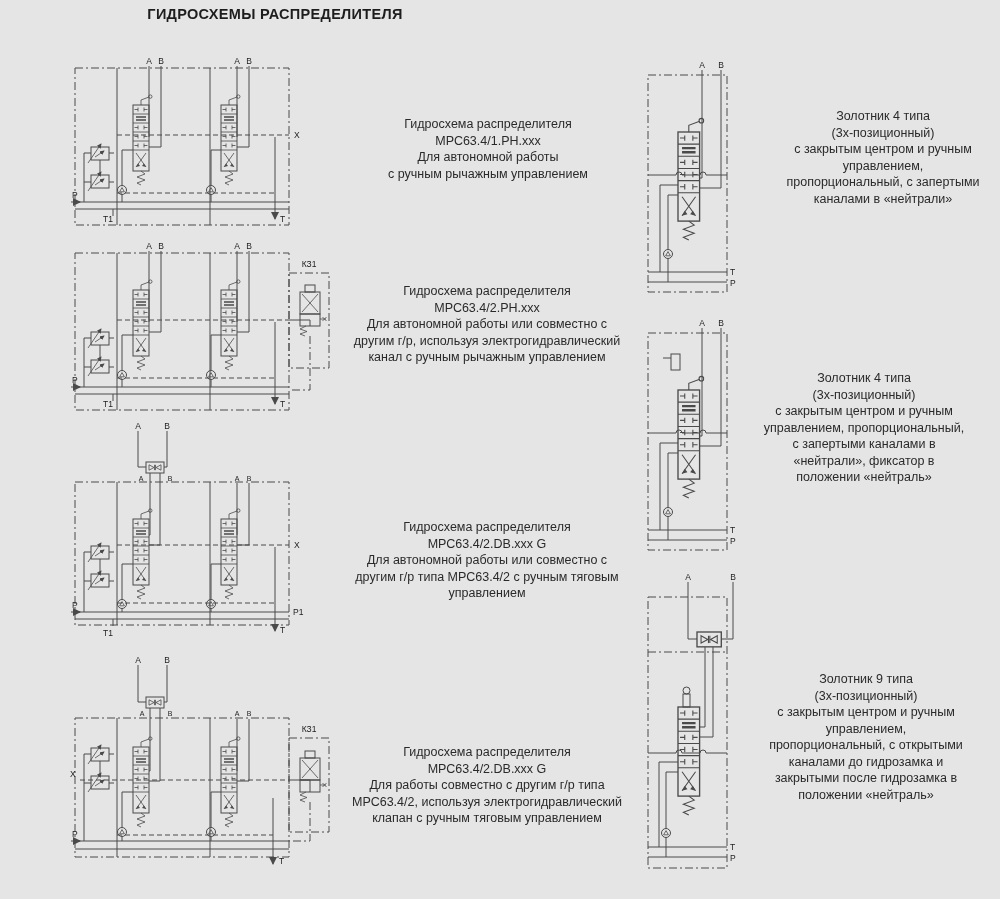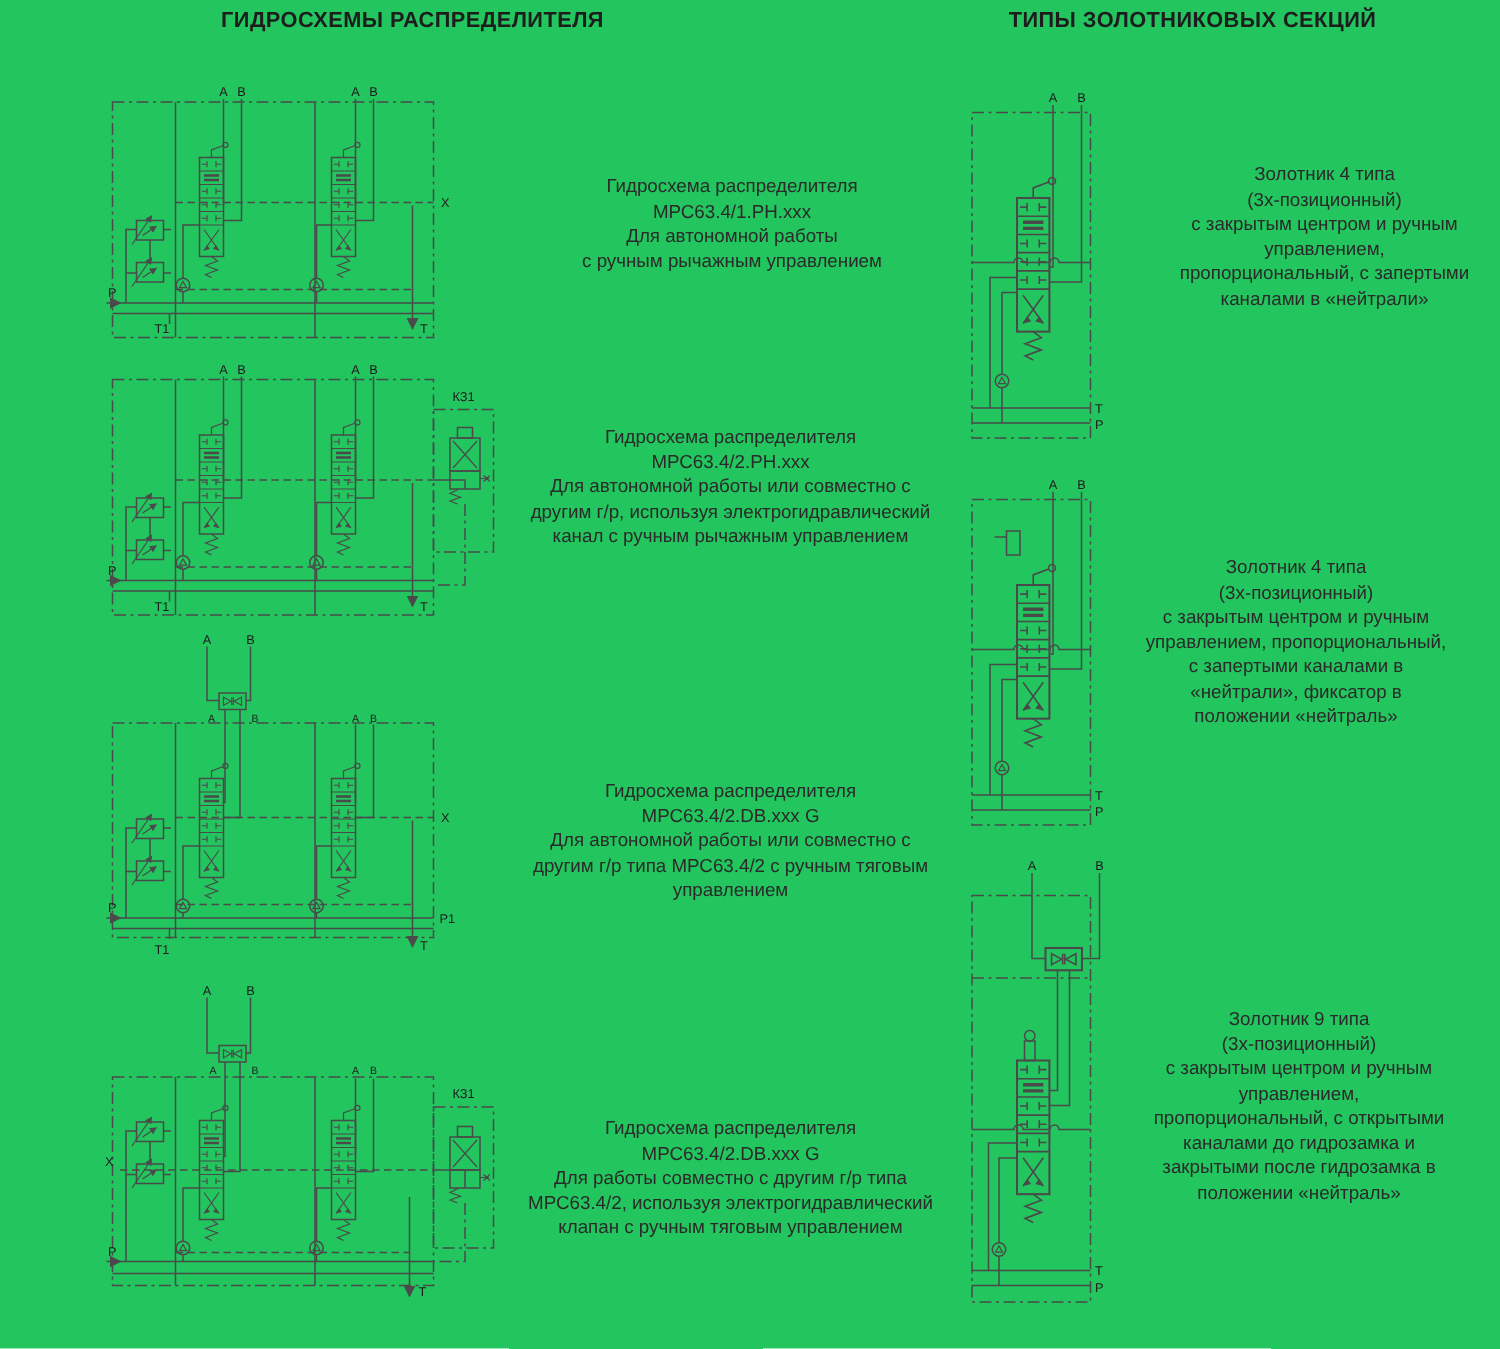--- a/index.html
+++ b/index.html
@@ -1,16 +1,16 @@
 <!DOCTYPE html>
 <html><head>
 <meta charset="utf-8">
 <style>
   html,body{margin:0;padding:0;background:#fff;}
-  .page{position:relative;width:1000px;height:899px;background:#22c55e;font-family:"Liberation Sans",sans-serif;overflow:hidden;}
+  .page{position:relative;width:1000px;height:899px;background:#e5e5e5;font-family:"Liberation Sans",sans-serif;overflow:hidden;}
   .hdr{position:absolute;text-align:center;font-weight:700;font-size:14.5px;color:#1d1d1d;letter-spacing:.3px;}
   .desc{position:absolute;text-align:center;font-size:12.5px;line-height:16.5px;color:#2a2a2a;white-space:pre-line;}
   .diag{position:absolute;}
   .sl{fill:none;stroke:#4a4a4a;stroke-width:1;}
   .dd{fill:none;stroke:#4a4a4a;stroke-width:1;stroke-dasharray:8 3 2 3;}
   .ds{fill:none;stroke:#4a4a4a;stroke-width:1;stroke-dasharray:5 3;}
   .pl{font-family:"Liberation Sans",sans-serif;font-size:8.5px;fill:#1d1d1d;}
   .pls{font-family:"Liberation Sans",sans-serif;font-size:7px;fill:#1d1d1d;}
   .mid{text-anchor:middle;}
 </style>
@@ -70,21 +70,20 @@
         <rect x="0" y="0" width="18" height="11" stroke-width="1"></rect>
         <path d="M3,2.8 L8,5.5 L3,8.2 Z"></path>
         <line x1="8.5" y1="2.8" x2="8.5" y2="8.2"></line>
         <path d="M15,2.8 L10,5.5 L15,8.2 Z"></path>
         <line x1="9.5" y1="2.8" x2="9.5" y2="8.2"></line>
       </g>
     </defs>
   </svg>
 
   <div class="hdr" style="left:75px;top:6px;width:400px">ГИДРОСХЕМЫ РАСПРЕДЕЛИТЕЛЯ</div>
-  <div class="hdr" style="left:645px;top:6px;width:300px">ТИПЫ ЗОЛОТНИКОВЫХ СЕКЦИЙ</div>
 
   <svg class="diag" style="left:70px;top:55px" width="280" height="190" viewBox="0 0 280 190">
     <rect class="dd" x="5" y="13" width="214" height="157"></rect>
     <line class="sl" x1="47" y1="13" x2="47" y2="170"></line>
     <line class="sl" x1="140" y1="13" x2="140" y2="170"></line>
     <text class="pl mid" x="79" y="9">A</text>
     <text class="pl mid" x="91" y="9">B</text>
     <text class="pl mid" x="167" y="9">A</text>
     <text class="pl mid" x="179" y="9">B</text>
     <path class="sl" d="M79,11 V82 M91,11 V92 H79 M167,11 V82 M179,11 V92 H167"></path>

